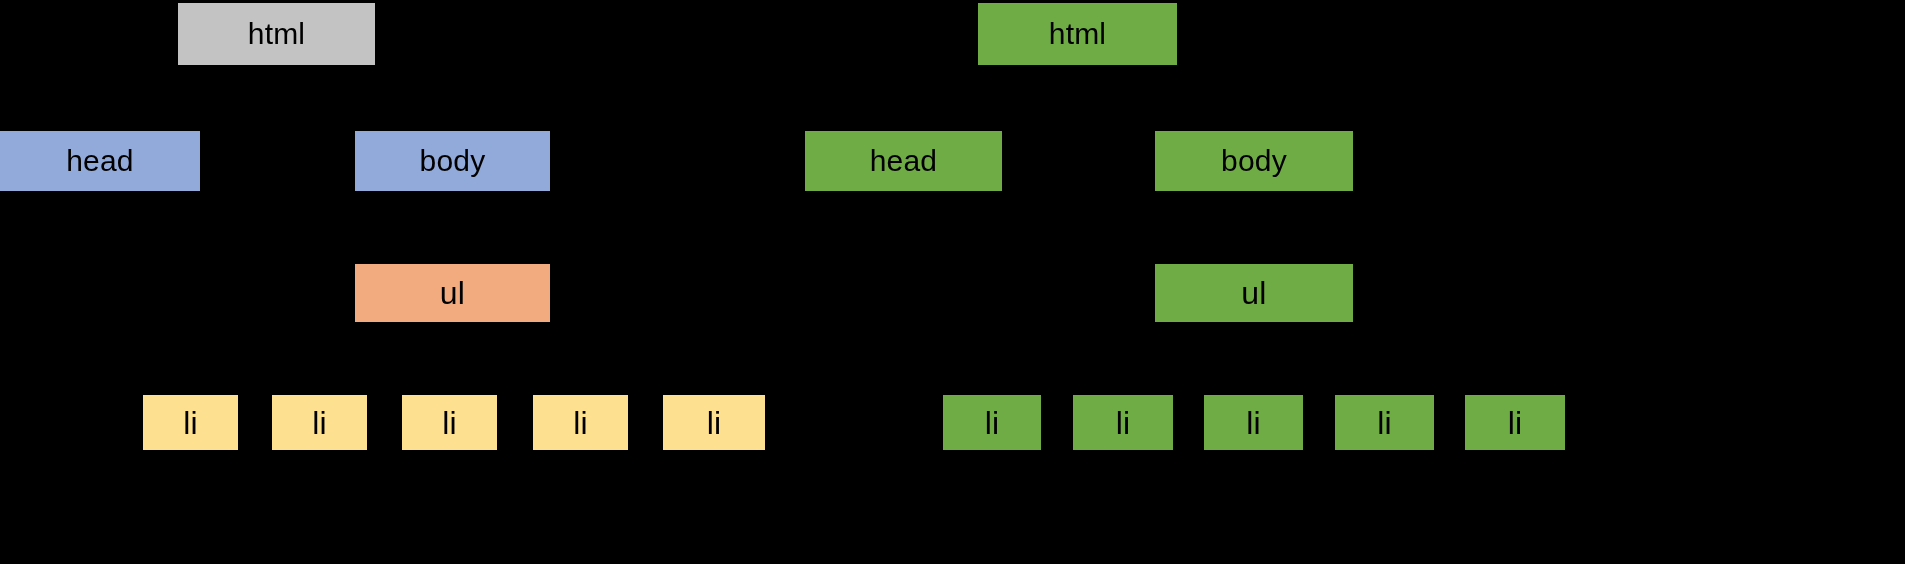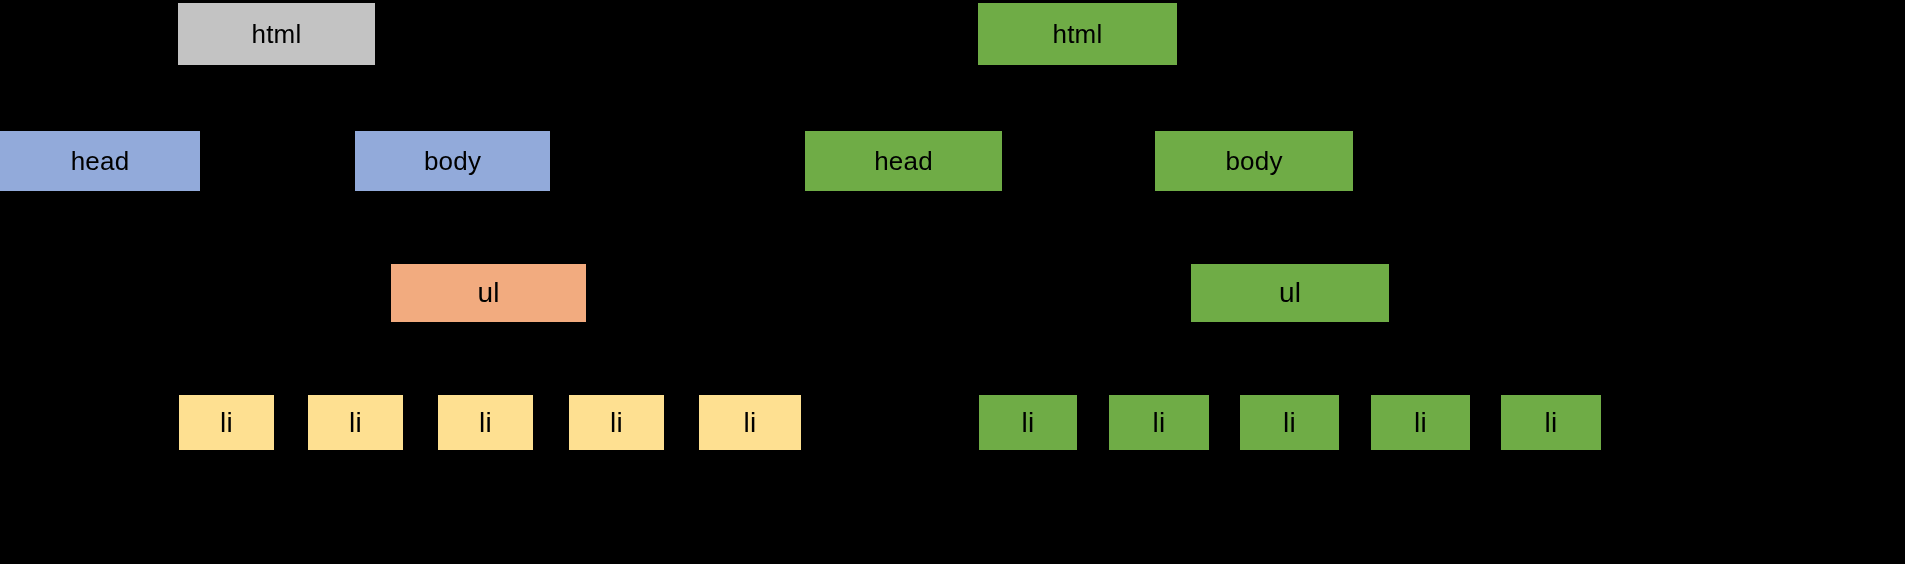--- a/index.html
+++ b/index.html
@@ -17,29 +17,28 @@
     background: #000000;
     overflow: hidden;
   }
   .node {
     position: absolute;
     display: flex;
     align-items: center;
     justify-content: center;
     box-sizing: border-box;
     color: #000000;
-    font-size: 26px;
+    font-size: 30px;
     line-height: 1;
     letter-spacing: 0.2px;
     font-weight: 400;
     white-space: nowrap;
   }
   .node.small {
-    font-size: 28px;
-    margin-left: 36px;
+    font-size: 32px;
   }
 </style>
 </head>
 <body>
 
 <div id="canvas" style="width: 1905px; height: 564px; background: rgb(0, 0, 0);">
   <div id="tree-left">
       <div class="node" style="left: 178px; top: 3px; width: 197px; height: 62px; background: rgb(195, 195, 195); color: rgb(0, 0, 0);">html</div>
       <div class="node" style="left: 0px; top: 131px; width: 200px; height: 60px; background: rgb(146, 170, 218); color: rgb(0, 0, 0);">head</div>
       <div class="node" style="left: 355px; top: 131px; width: 195px; height: 60px; background: rgb(146, 170, 218); color: rgb(0, 0, 0);">body</div>

